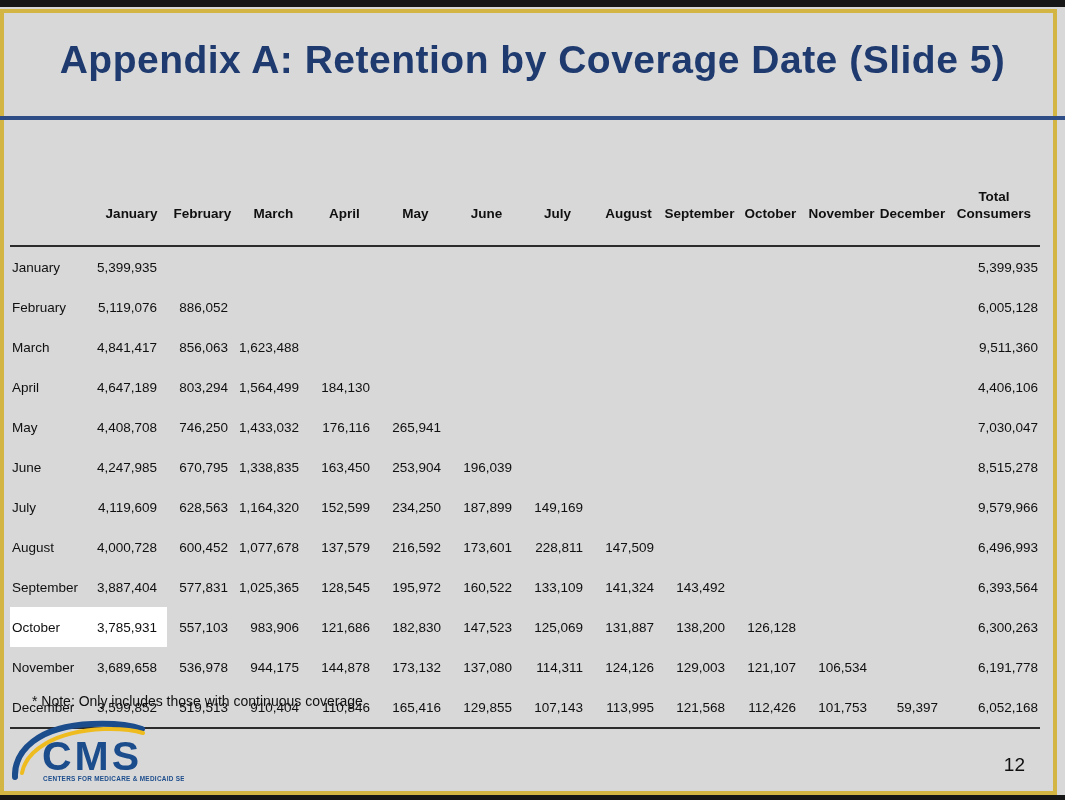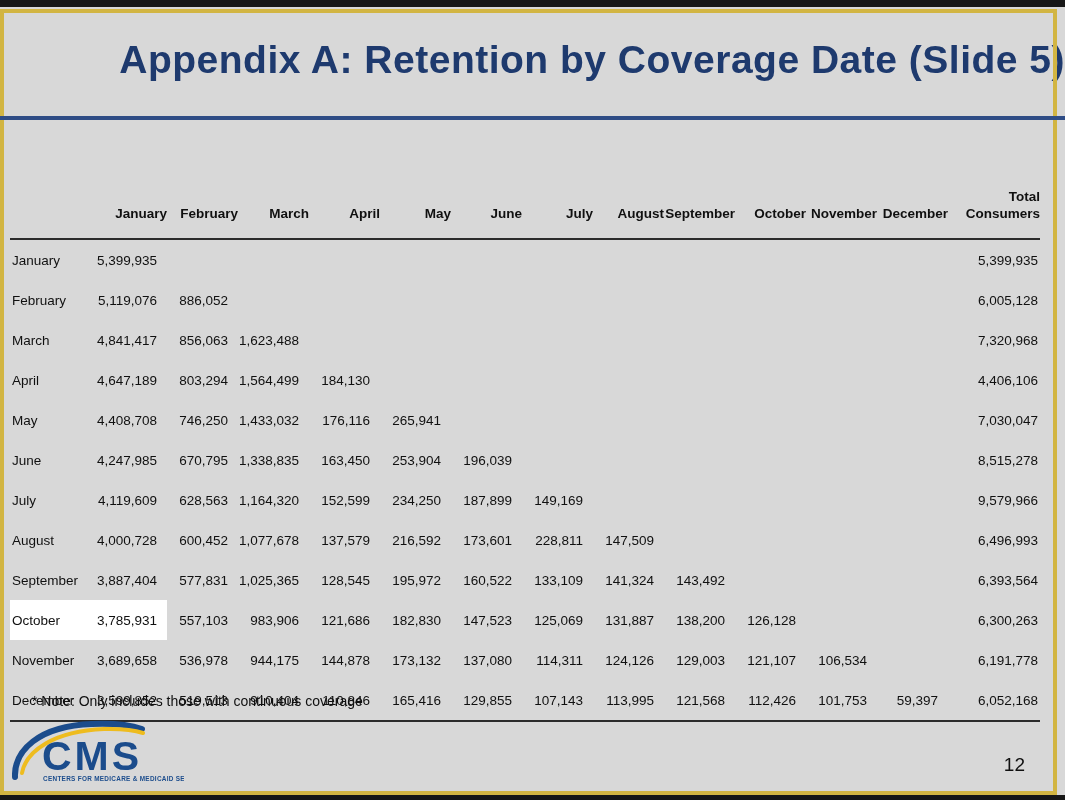--- a/index.html
+++ b/index.html
@@ -10,35 +10,35 @@
   }
   .slide{
     position:absolute;left:0;right:0;top:7px;bottom:5px;
     background:#d8d8d8;
   }
   .gold-frame{
     position:absolute;left:0;top:2px;right:8px;bottom:0;
     border:4px solid #d2b542;pointer-events:none;
   }
   .title{
-    margin:0;padding-top:31px;text-align:right;
+    margin:0;padding-top:31px;text-align:center;
     color:#1e3a6e;font-size:39px;font-weight:bold;letter-spacing:.5px;
   }
   .blue-rule{
     position:absolute;left:0;right:0;top:109px;height:4px;background:#2e4c85;
   }
   .table-wrap{position:absolute;left:10px;top:158px;}
   table{
     border-collapse:collapse;table-layout:fixed;width:1030px;
     font-size:13.5px;color:#101010;
   }
   thead th{
-    vertical-align:bottom;padding:0 0 15px 0;height:58px;
+    vertical-align:bottom;padding:0 0 22px 0;height:58px;
     border-bottom:2px solid #2b2b2b;
-    font-weight:bold;font-size:13.5px;text-align:right;line-height:1.25;
+    font-weight:bold;font-size:13.5px;text-align:center;line-height:1.25;
   }
   tbody td{height:37px;padding-top:2px;}
   td.rowlabel{text-align:left;padding-left:2px;}
   td.num{text-align:right;padding-right:10px;}
   td.totalcell{text-align:right;padding-right:2px;}
   tbody tr:last-child td{border-bottom:2px solid #2b2b2b;}
   .hl{background:#ffffff;}
   .footnote{
     position:absolute;left:32px;top:686px;
     font-size:14px;color:#101010;
@@ -134,21 +134,21 @@
             <td class="num">1,623,488</td>
             <td class="num"></td>
             <td class="num"></td>
             <td class="num"></td>
             <td class="num"></td>
             <td class="num"></td>
             <td class="num"></td>
             <td class="num"></td>
             <td class="num"></td>
             <td class="num"></td>
-            <td class="totalcell">7,320,968</td>
+            <td class="totalcell">9,511,360</td>
           </tr>
           <tr>
             <td class="rowlabel">April</td>
             <td class="num">4,647,189</td>
             <td class="num">803,294</td>
             <td class="num">1,564,499</td>
             <td class="num">184,130</td>
             <td class="num"></td>
             <td class="num"></td>
             <td class="num"></td>

